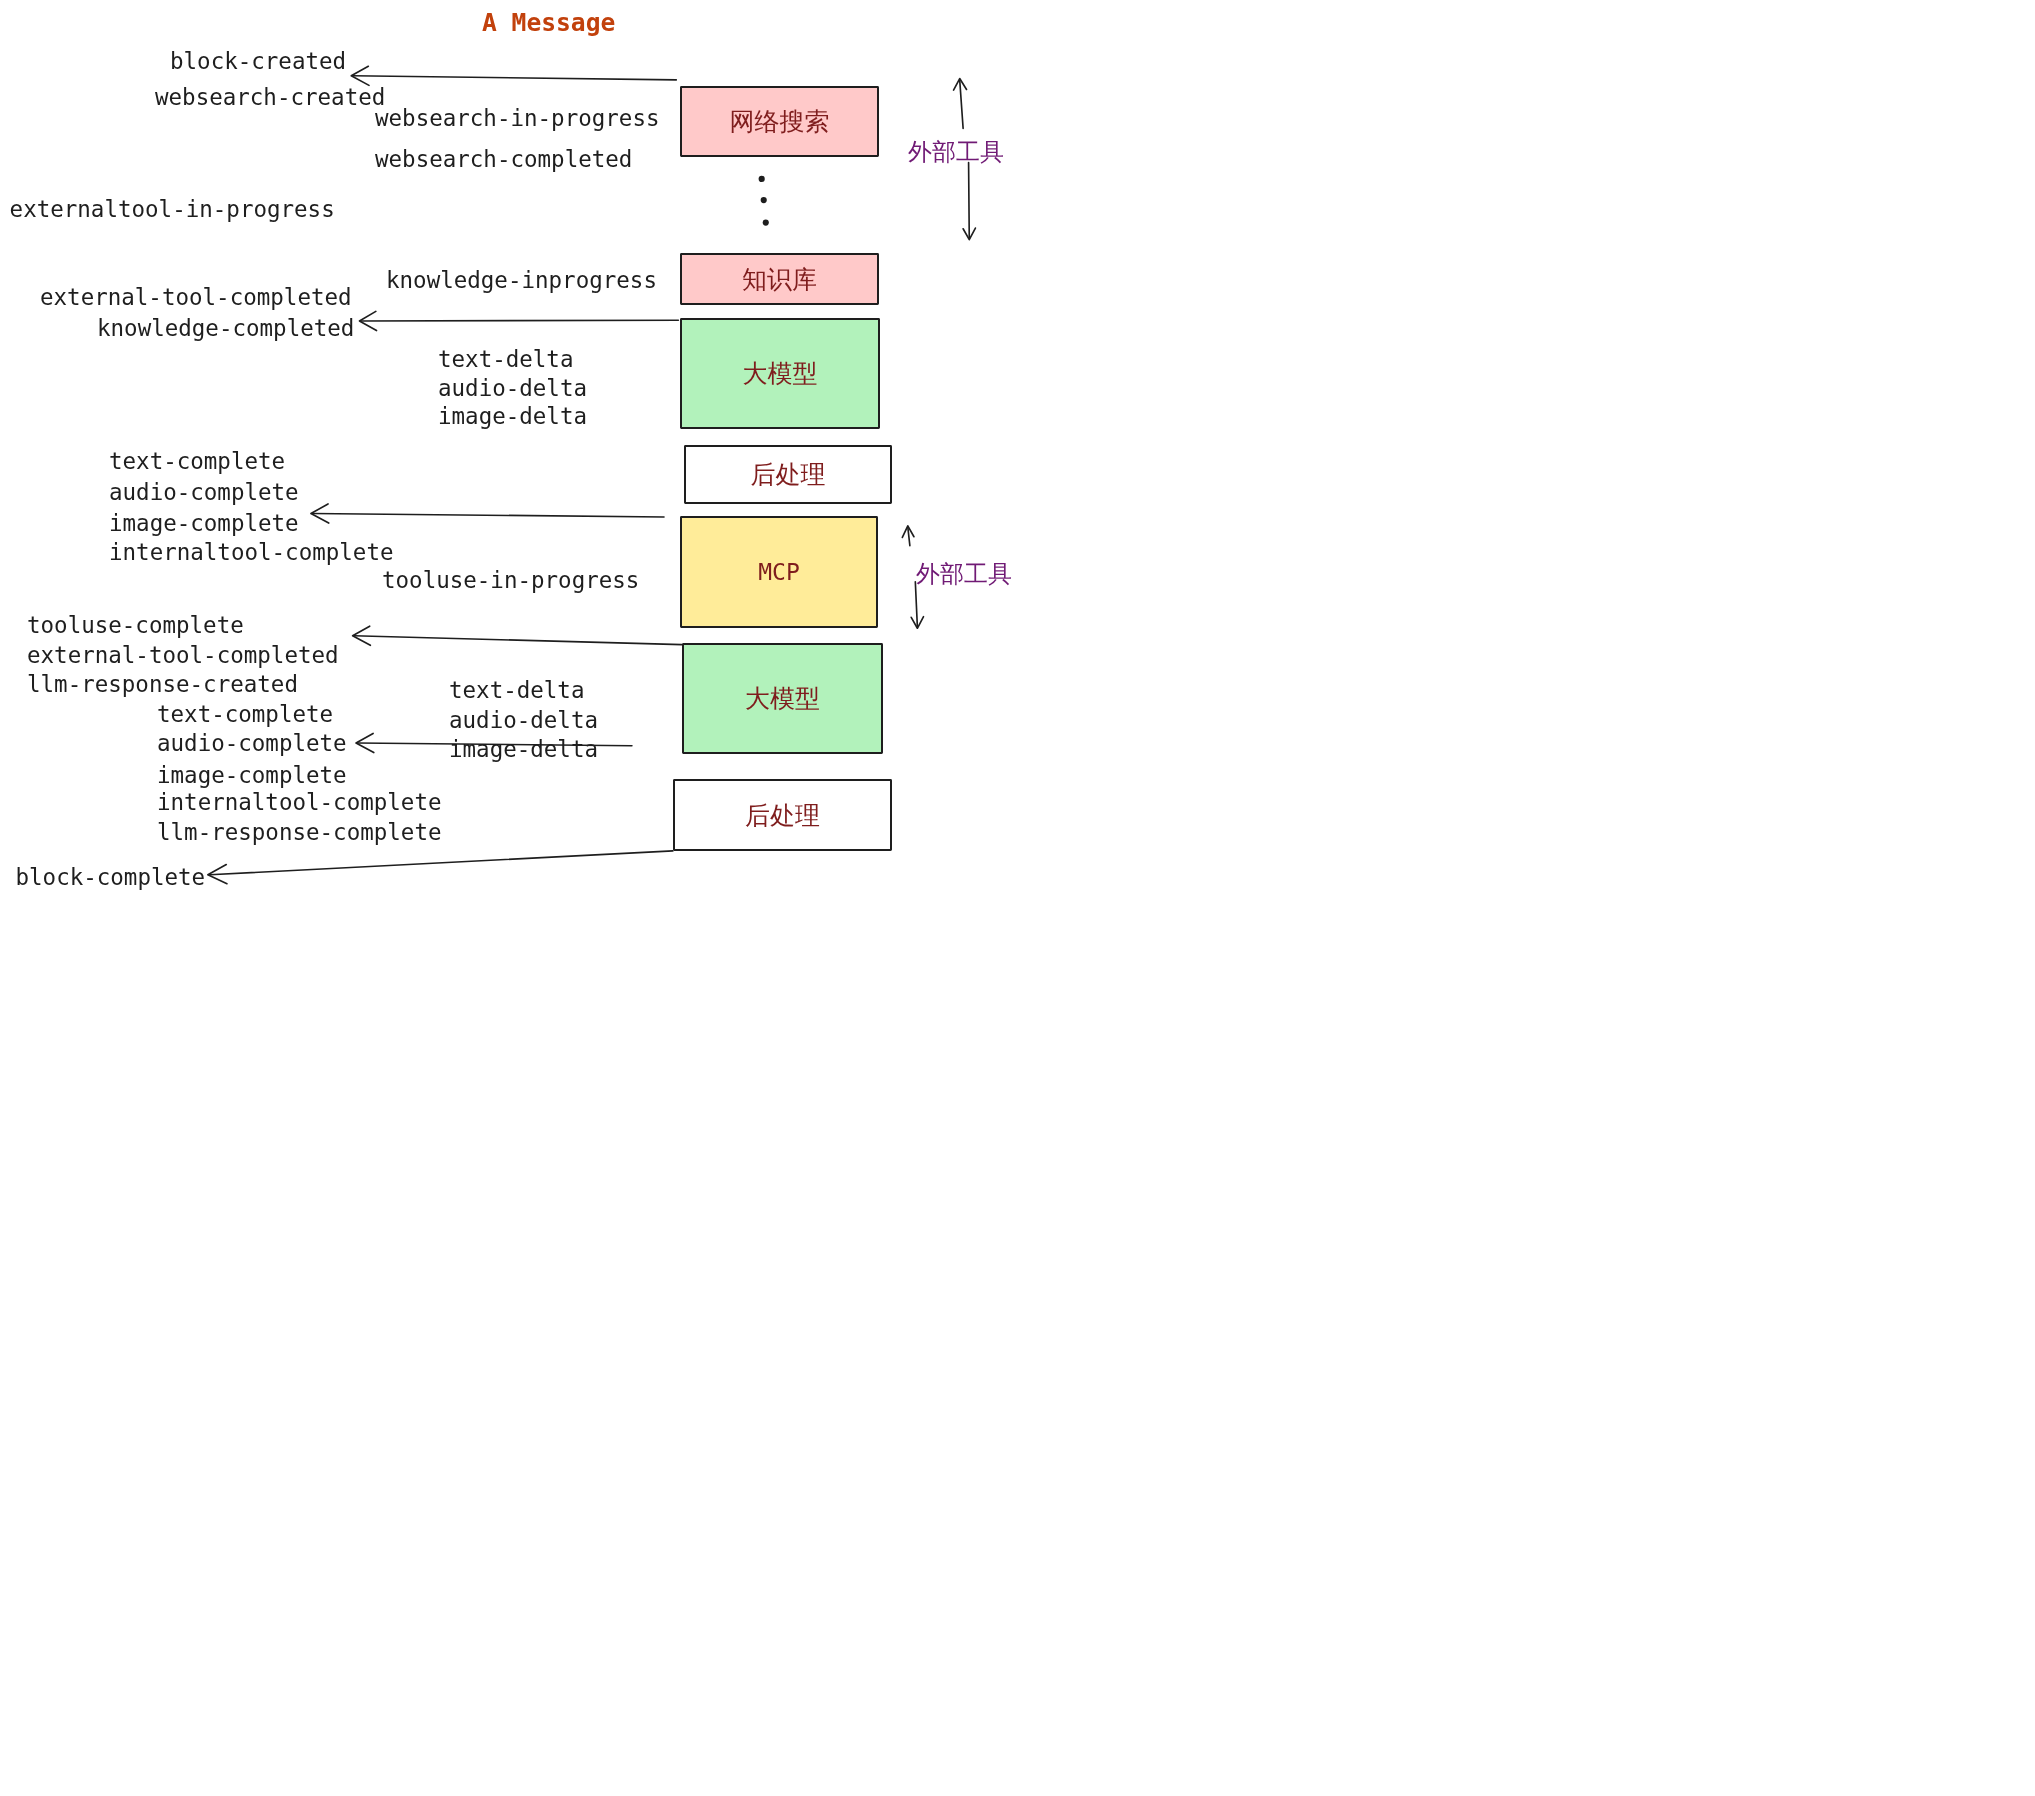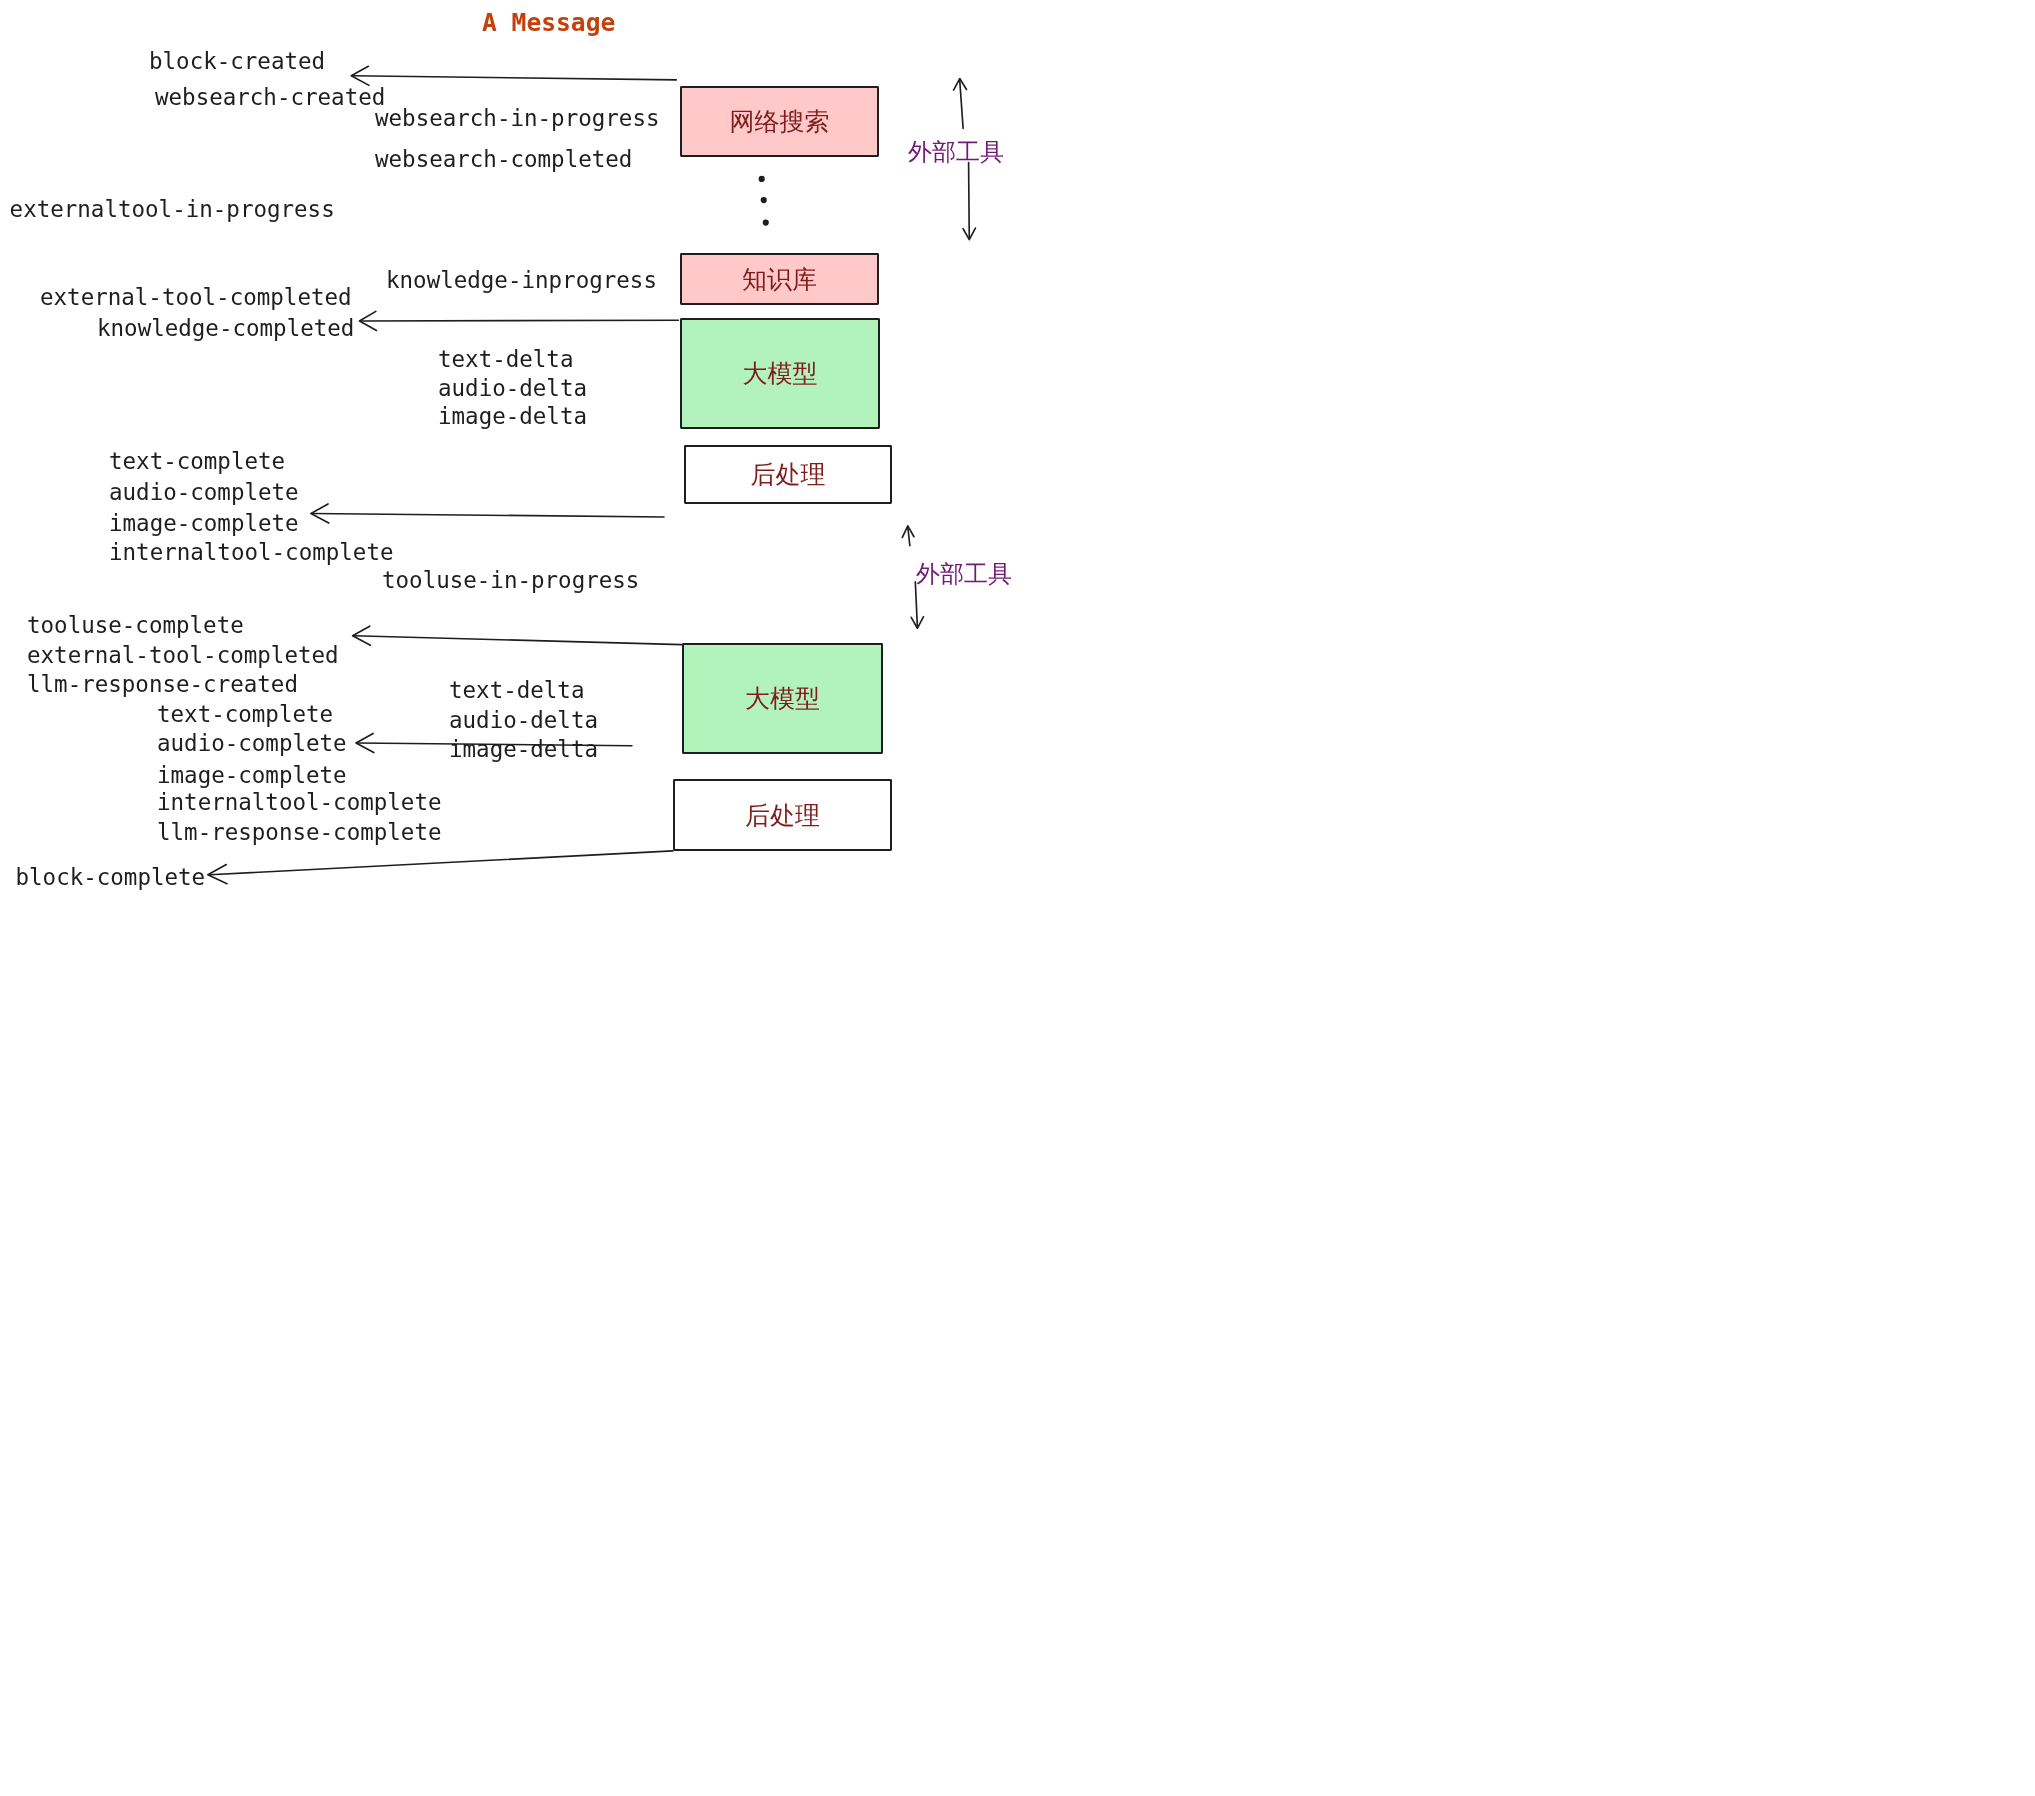--- a/index.html
+++ b/index.html
@@ -96,27 +96,28 @@
     <circle cx="1118" cy="293" r="4.5"></circle>
     <circle cx="1121" cy="326" r="4.5"></circle>
   </svg>
 
   <div class="title">A Message</div>
 
   <div class="box pink b-websearch">网络搜索</div>
   <div class="box pink b-knowledge">知识库</div>
   <div class="box green b-llm1">大模型</div>
   <div class="box white b-post1">后处理</div>
+  <div class="box yellow b-mcp mono-box-label">MCP</div>
   <div class="box green b-llm2">大模型</div>
   <div class="box white b-post2">后处理</div>
 
   <div class="cjk-side" style="left:908px;top:136px;">外部工具</div>
   <div class="cjk-side" style="left:916px;top:558px;">外部工具</div>
 
-  <div class="ev" style="left:149px;top:49px;">block-created</div>
+  <div class="ev" style="left:170px;top:49px;">block-created</div>
   <div class="ev" style="left:155px;top:85px;">websearch-created</div>
   <div class="ev" style="left:375px;top:106px;">websearch-in-progress</div>
   <div class="ev" style="left:375px;top:147px;">websearch-completed</div>
   <div class="ev" style="left:9.6px;top:197px;">externaltool-in-progress</div>
   <div class="ev" style="left:386px;top:268px;">knowledge-inprogress</div>
   <div class="ev" style="left:40px;top:285px;">external-tool-completed</div>
   <div class="ev" style="left:97px;top:316px;">knowledge-completed</div>
   <div class="ev" style="left:438px;top:347px;">text-delta</div>
   <div class="ev" style="left:438px;top:376px;">audio-delta</div>
   <div class="ev" style="left:438px;top:404px;">image-delta</div>

